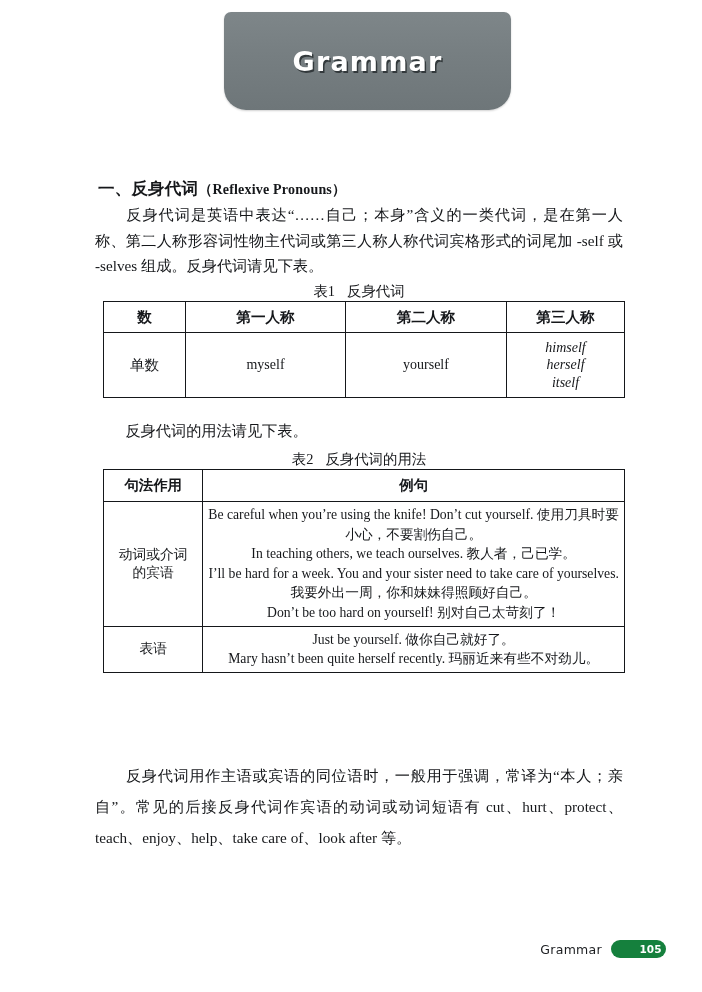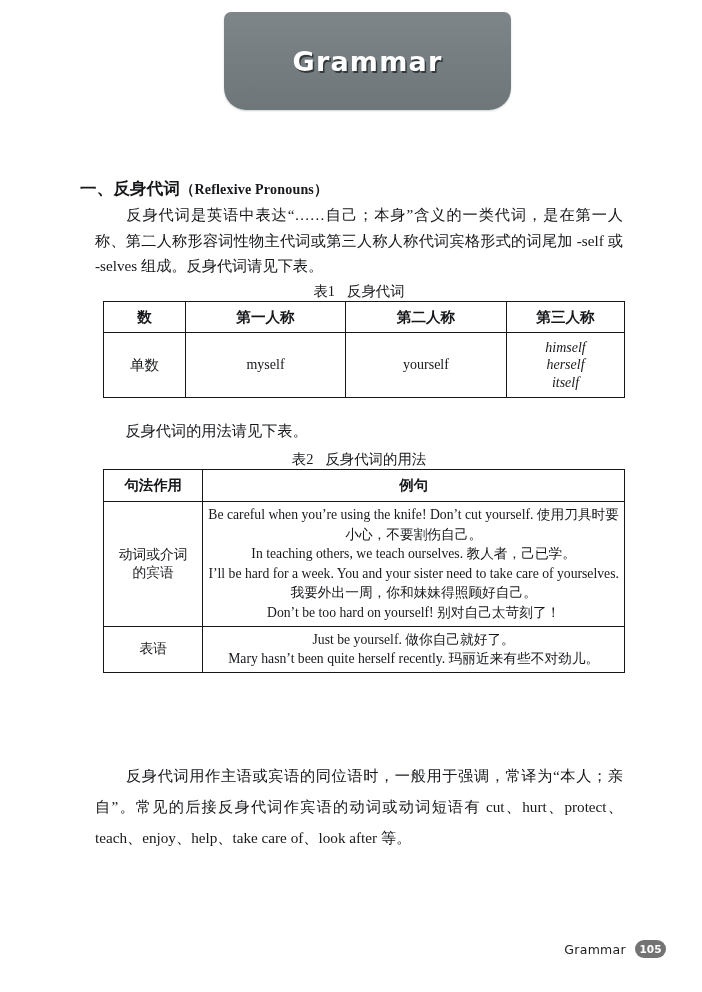--- a/index.html
+++ b/index.html
@@ -34,21 +34,21 @@
     color: #ffffff;
     font-family: "DejaVu Sans", "Liberation Sans", sans-serif;
     font-weight: bold;
     font-size: 27px;
     letter-spacing: 1.2px;
     text-shadow: 1.5px 1.5px 0 rgba(40,46,48,0.85);
   }
 
   .section-heading {
     position: absolute;
-    left: 80px;
+    left: 98px;
     top: 178px;
     font-size: 16.5px;
     font-weight: bold;
     letter-spacing: 0.2px;
     white-space: nowrap;
   }
   .section-heading .en {
     font-size: 14px;
     font-weight: bold;
   }
@@ -135,28 +135,29 @@
   .footer-label {
     font-family: "DejaVu Sans", "Liberation Sans", sans-serif;
     font-size: 12.5px;
     color: #1b1d20;
     letter-spacing: 0.3px;
   }
   .page-badge {
     width: 31px;
     height: 18px;
     border-radius: 9px;
-    background: #737373;
+    background: #15803d;
     color: #ffffff;
     font-family: "DejaVu Sans", "Liberation Sans", sans-serif;
     font-size: 10.5px;
     font-weight: bold;
     display: flex;
     align-items: center;
     justify-content: center;
+    padding-left: 24px;
   }
 </style>
 </head>
 <body>
 
 <div class="banner">
   <span class="banner-title">Grammar</span>
 </div>
 
 <div class="section-heading">

